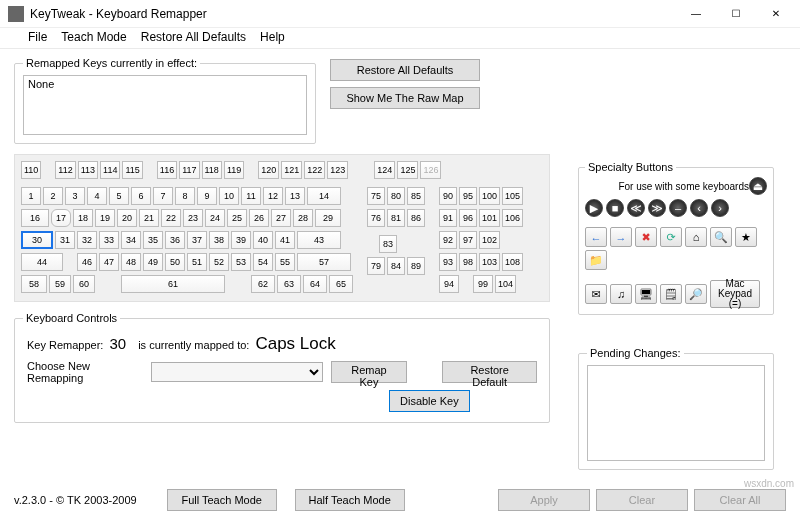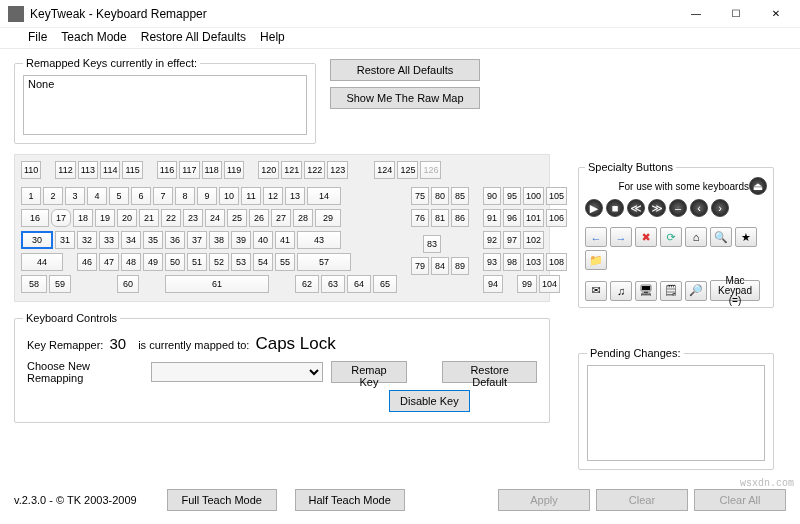--- a/index.html
+++ b/index.html
@@ -140,21 +140,21 @@
 }
 
 .bottombar {
   position: absolute;
   left: 14px; bottom: 10px; right: 14px;
   display: flex; align-items: center;
 }
 .ver { font-size: 11px; margin-right: 30px; }
 .bottombar .spacer { flex: 1; }
 .bottombar button.win { width: 92px; }
-.watermark { position:absolute; right:6px; bottom:32px; font-size:10px; color:#bbb;font-family:Liberation Mono, monospace; }
+.watermark { position:absolute; right:6px; bottom:32px; font-size:10px; color:#bbb; }
 </style>
 </head>
 <body>
 
 <div class="titlebar">
   <span class="appicon"></span>
   <span class="title">KeyTweak -  Keyboard Remapper</span>
   <div class="winbtns">
     <div class="winbtn">—</div>
     <div class="winbtn">☐</div>
@@ -267,21 +267,21 @@
             <div class="key" style="min-width: 20px;">51</div>
             <div class="key" style="min-width: 20px;">52</div>
             <div class="key" style="min-width: 20px;">53</div>
             <div class="key" style="min-width: 20px;">54</div>
             <div class="key" style="min-width: 20px;">55</div>
             <div class="key" style="min-width: 54px;">57</div>
           </div>
           <div class="kb-row">
             <div class="key" style="min-width: 26px;">58</div>
             <div class="key" style="min-width: 22px;">59</div>
-            <div class="key" style="min-width: 22px; margin-left: 44px;">60</div>
+            <div class="key" style="min-width: 22px;">60</div>
             <span style="width: 10px;"></span>
             <span style="width: 10px;"></span>
             <div class="key" style="min-width: 104px;">61</div>
             <span style="width: 10px;"></span>
             <span style="width: 10px;"></span>
             <div class="key" style="min-width: 24px;">62</div>
             <div class="key" style="min-width: 24px;">63</div>
             <div class="key" style="min-width: 24px;">64</div>
             <div class="key" style="min-width: 24px;">65</div>
           </div>
@@ -396,21 +396,21 @@
         <span class="sp-btn">🔍</span>
         <span class="sp-btn">★</span>
         <span class="sp-btn">📁</span>
       </div>
       <div class="sp-row" style="margin-top:10px; align-items:center;">
         <span class="sp-btn">✉</span>
         <span class="sp-btn">♫</span>
         <span class="sp-btn">🖥</span>
         <span class="sp-btn">🗒</span>
         <span class="sp-btn">🔎</span>
-        <span class="sp-btn sp-label" style="width:50px;height:21px">Mac Keypad (=)</span>
+        <span class="sp-btn sp-label" style="width:50px;height:28px">Mac Keypad (=)</span>
       </div>
     </fieldset>
   </div>
 
   <div class="pending">
     <fieldset>
       <legend>Pending Changes:</legend>
       <div class="pending-box"></div>
     </fieldset>
   </div>

